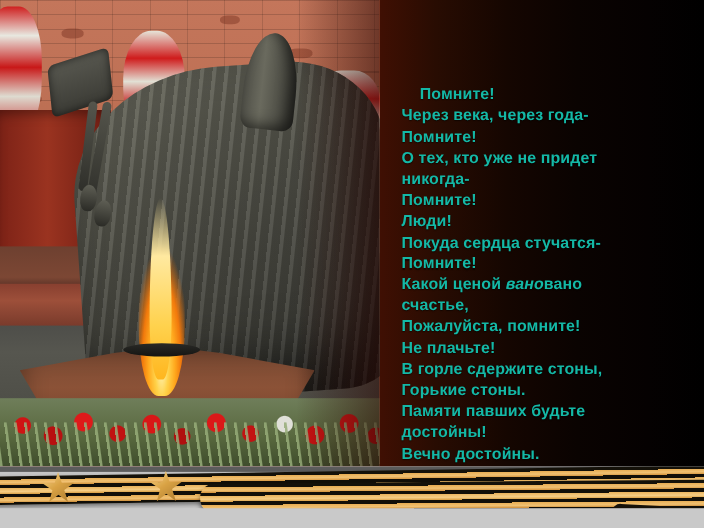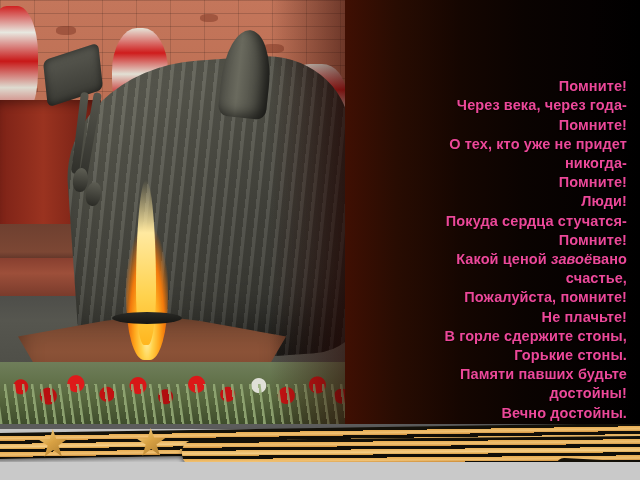--- a/index.html
+++ b/index.html
@@ -225,28 +225,27 @@
     background: linear-gradient(to right, rgba(0,0,0,0) 78%, rgba(40,6,2,0.55) 100%);
     pointer-events: none;
   }
 
   
   .poem {
     position: absolute;
     left: 365px;
     top: 58px;
     width: 262px;
-    color: #ec4899;
+    color: #14b8a6;
     font-size: 14.5px;
     font-weight: bold;
     line-height: 19.2px;
     letter-spacing: 0.1px;
     white-space: pre-wrap;
     text-shadow: 0 1px 1px rgba(0,0,0,0.55);
-    text-align: right;
   }
   .poem .it { font-style: italic; }
 
   
   .ribbon-area {
     position: absolute;
     left: 0; top: 424px;
     width: 640px; height: 56px;
     background: #c6c6c6;
     overflow: hidden;
@@ -368,21 +367,21 @@
   <div class="poem">
     <span>Помните!
 Через века, через года-
 Помните!
 О тех, кто уже не придет
 никогда-
 Помните!
 Люди!
 Покуда сердца стучатся-
 Помните!
-Какой ценой <span class="it">завоё</span>вано
+Какой ценой <span class="it">вано</span>вано
 счастье,
 Пожалуйста, помните!
 Не плачьте!
 В горле сдержите стоны,
 Горькие стоны.
 Памяти павших будьте
 достойны!
 Вечно достойны.</span>
   </div>
 

